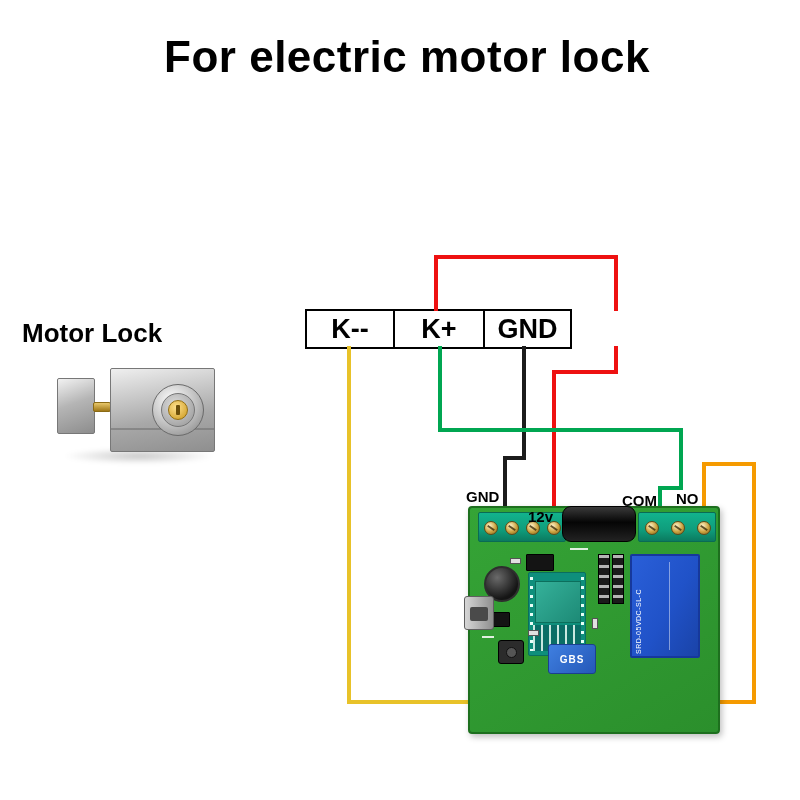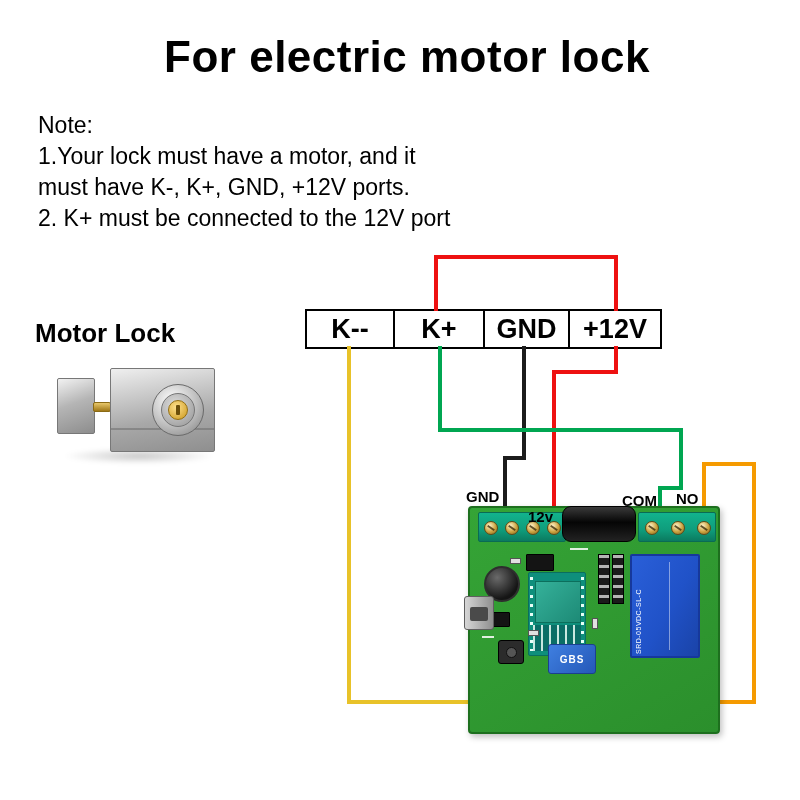--- a/index.html
+++ b/index.html
@@ -9,21 +9,21 @@
   }
   .abs { position:absolute; }
 
   .page-title {
     position:absolute; left:0; top:32px; width:100%;
     text-align:center; font-size:44px; font-weight:bold; letter-spacing:0.5px;padding-left:7px;
   }
 
   .note { position:absolute; left:38px; top:110px; font-size:23px; line-height:31px; }
 
-  .lock-label { position:absolute; left:35px; top:318px; font-size:26px; font-weight:bold; }
+  .lock-label { position:absolute; left:22px; top:318px; font-size:26px; font-weight:bold; }
 
   
   .terminal-block { position:absolute; left:305px; top:309px; display:flex; border:2px solid #000; background:#fff; }
   .tcell {
     height:36px; box-sizing:border-box; display:flex; align-items:center; justify-content:center;
     font-size:27px; font-weight:600; border-right:2px solid #000; background:#fff;
   }
   .tcell:last-child { border-right:none; }
 
   
@@ -112,46 +112,39 @@
   .lock-graphic { position:absolute; left:55px; top:358px; width:165px; height:108px; }
   .metal { border:1px solid #777; box-sizing:border-box; border-radius:2px; }
 </style>
 </head>
 <body>
 
 <div class="canvas">
 
   <div class="page-title">For electric motor lock</div>
 
-  <div class="note">
-    <div>Note:</div>
-    <div>1.Your lock must have a motor, and it</div>
-    <div>must have K-, K+, GND, +12V ports.</div>
-    <div>2. K+ must be connected to the 12V port</div>
-  </div>
 
   <div class="lock-label">Motor Lock</div>
 
   <div class="lock-graphic">
     <div class="abs" style="left:8px;top:90px;width:152px;height:16px;background:radial-gradient(ellipse at center, rgba(0,0,0,0.22), rgba(0,0,0,0) 70%);filter:blur(2px);"></div>
     <div class="abs metal" style="left:2px;top:20px;width:38px;height:56px;background:linear-gradient(160deg,#f2f2f2 0%,#b5b5b5 45%,#8d8d8d 100%);"></div>
     <div class="abs" style="left:38px;top:44px;width:18px;height:10px;background:linear-gradient(180deg,#e8c76a,#a07818);border:1px solid #8a6a14;border-radius:2px;box-sizing:border-box;"></div>
     <div class="abs metal" style="left:55px;top:10px;width:105px;height:84px;background:linear-gradient(170deg,#efefef,#a8a8a8 60%,#8f8f8f);"></div>
     <div class="abs" style="left:56px;top:70px;width:103px;height:2px;background:rgba(110,110,110,0.55);"></div>
     <div class="abs" style="left:97px;top:26px;width:52px;height:52px;border-radius:50%;background:radial-gradient(circle at 38% 32%, #ffffff, #bdbdbd 55%, #7f7f7f);border:1px solid #6a6a6a;box-sizing:border-box;"></div>
     <div class="abs" style="left:106px;top:35px;width:34px;height:34px;border-radius:50%;background:radial-gradient(circle at 40% 35%, #dddddd, #949494);border:1px solid #767676;box-sizing:border-box;"></div>
     <div class="abs" style="left:113px;top:42px;width:20px;height:20px;border-radius:50%;background:radial-gradient(circle at 40% 35%, #ffe08c, #c9971c);border:1px solid #946f12;box-sizing:border-box;"></div>
     <div class="abs" style="left:121px;top:47px;width:4px;height:10px;background:#6b4e0a;border-radius:1px;"></div>
   </div>
 
   <div class="terminal-block">
     <div class="tcell" style="width:88px">K--</div>
     <div class="tcell" style="width:90px">K+</div>
     <div class="tcell" style="width:85px">GND</div>
-    <div class="tcell" style="width:90px">+12V</div>
   </div>
 
   <div class="wire w-red" style="left:434px;top:255px;width:4px;height:56px;"></div>
   <div class="wire w-red" style="left:434px;top:255px;width:184px;height:4px;"></div>
   <div class="wire w-red" style="left:614px;top:255px;width:4px;height:56px;"></div>
 
   <div class="wire w-red" style="left:614px;top:346px;width:4px;height:28px;"></div>
   <div class="wire w-red" style="left:552px;top:370px;width:66px;height:4px;"></div>
   <div class="wire w-red" style="left:552px;top:370px;width:4px;height:146px;"></div>
 

